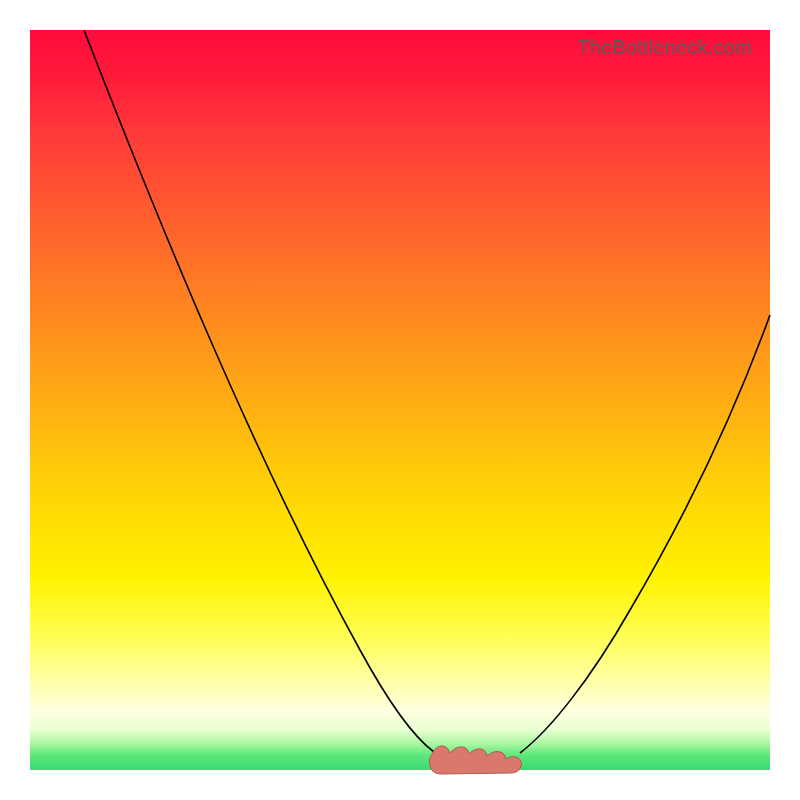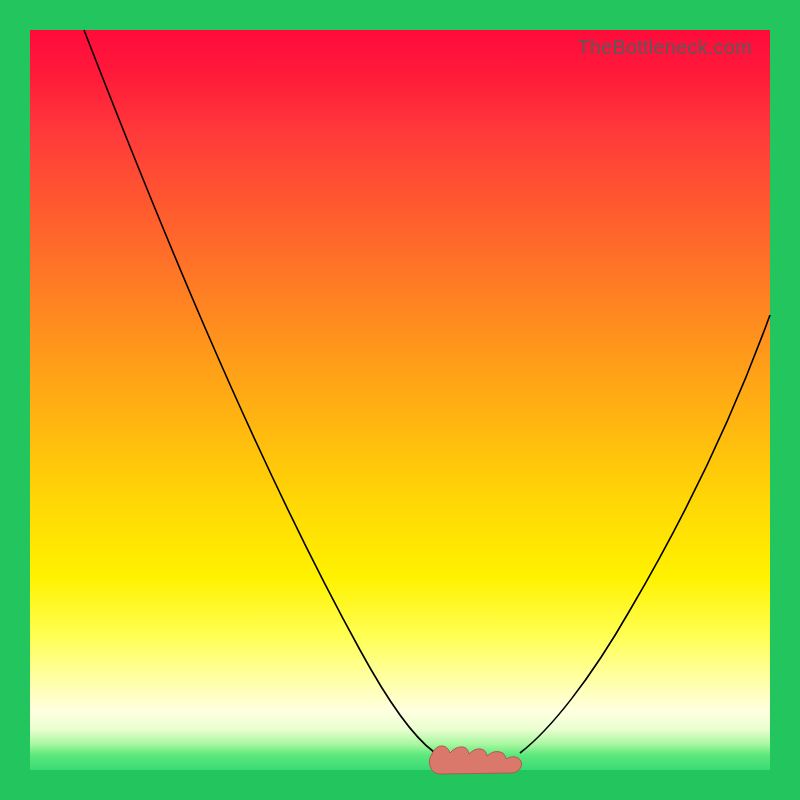--- a/index.html
+++ b/index.html
@@ -8,21 +8,21 @@
     width: 800px;
     height: 800px;
     background: #000;
     overflow: hidden;
     font-family: Arial, Helvetica, sans-serif;
   }
   .frame {
     position: relative;
     width: 800px;
     height: 800px;
-    background: #22c55e;
+    background: #ffffff;
   }
   .plot-area {
     position: absolute;
     left: 30px;
     top: 30px;
     width: 740px;
     height: 740px;
     background: linear-gradient(to bottom,
       #ff0b3b 0%,
       #ff1a3a 6%,

